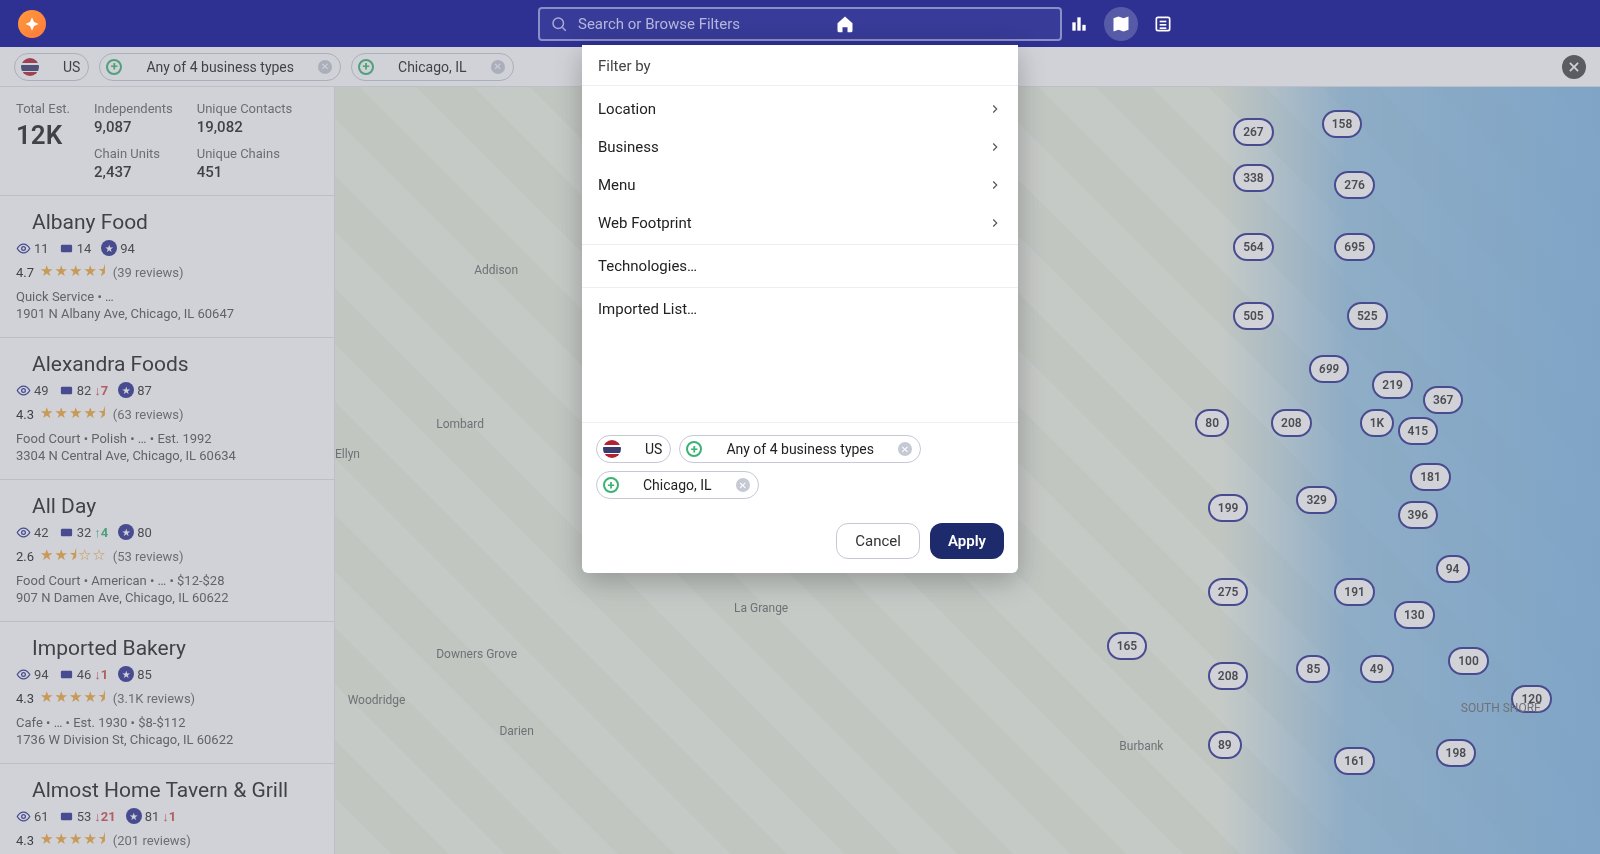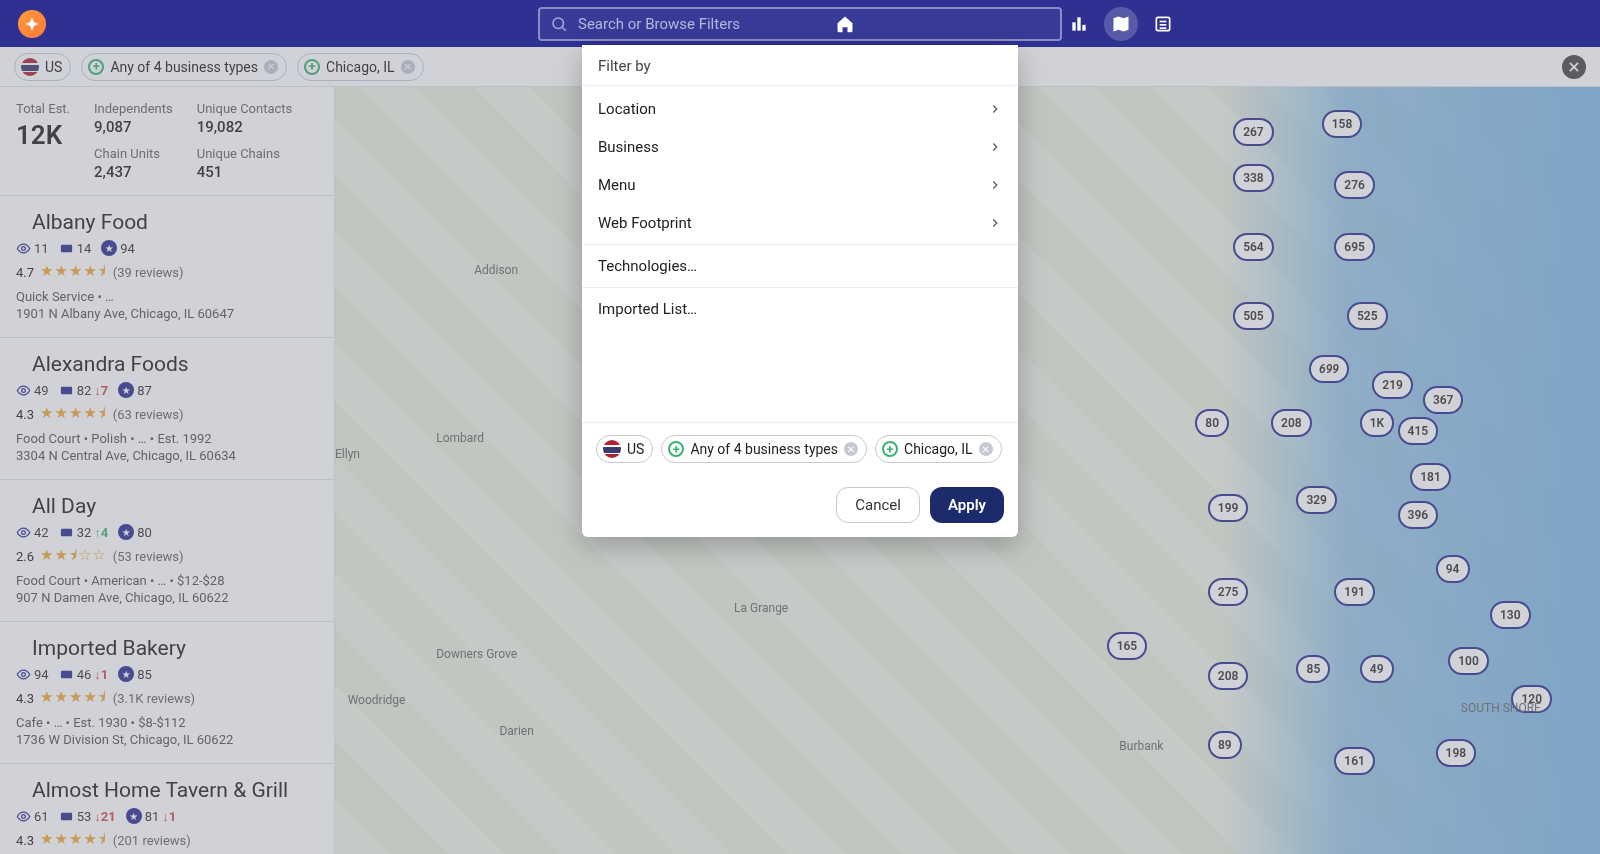--- a/index.html
+++ b/index.html
@@ -21,21 +21,21 @@
 .search-wrap{position:absolute;left:50%;transform:translateX(-50%);width:524px;height:34px;border:2px solid #8b8fc8;border-radius:4px;display:flex;align-items:center;padding:0 10px;background:rgba(255,255,255,.05)}
 .search-wrap svg{flex:none;margin-right:8px;opacity:.7}
 .search-wrap input{flex:1;background:transparent;border:none;outline:none;color:#fff;font-size:15px}
 .search-wrap input::placeholder{color:#b4b7dc}
 .nav-icons{display:flex;align-items:center;gap:8px;margin-left:auto;margin-right:340px}
 .nav-btn{width:34px;height:34px;border-radius:50%;display:flex;align-items:center;justify-content:center;color:#fff;cursor:pointer}
 .nav-btn.active{background:rgba(255,255,255,.2)}
 
 
 .filterbar{height:40px;background:#fff;border-bottom:1px solid #e0e2e9;display:flex;align-items:center;padding:0 14px;gap:10px;position:relative}
-.chip{display:inline-flex;align-items:center;height:28px;border:1px solid var(--chip-border);border-radius:14px;padding:0 8px 0 6px;font-size:14px;gap:6px;background:#fff;cursor:pointer}
+.chip{display:inline-flex;align-items:center;height:28px;border:1px solid var(--chip-border);border-radius:14px;padding:0 8px 0 6px;font-size:14px;gap:24px;background:#fff;cursor:pointer}
 .chip .flag{width:18px;height:18px;border-radius:50%;background:linear-gradient(#b22234 0 30%,#fff 30% 40%,#3c3b6e 40% 70%,#fff 70% 80%,#b22234 80% 100%);flex:none}
 .chip .plus{width:16px;height:16px;border:2px solid #3bb273;border-radius:50%;color:#3bb273;display:flex;align-items:center;justify-content:center;font-size:13px;line-height:1;font-weight:700;flex:none}
 .chip .x{width:14px;height:14px;border-radius:50%;background:#c5c9d4;color:#fff;display:flex;align-items:center;justify-content:center;font-size:10px;flex:none}
 .filterbar .close-all{position:absolute;right:14px;width:24px;height:24px;border-radius:50%;background:#4a4a4a;color:#fff;display:flex;align-items:center;justify-content:center;cursor:pointer}
 
 
 .main{position:relative;display:flex;height:calc(854px - 47px - 40px)}
 .sidebar{width:335px;flex:none;border-right:1px solid #e0e2e9;background:#fff;overflow:hidden;display:flex;flex-direction:column}
 .stats{display:flex;gap:24px;padding:14px 16px;border-bottom:1px solid #e0e2e9;font-size:13px}
 .stat-col{display:flex;flex-direction:column;gap:2px}
@@ -293,32 +293,32 @@
       <div class="bubble" style="left: 936.1px; top: 322.14px;">208</div>
       <div class="bubble" style="left: 1024.65px; top: 322.14px;">1K</div>
       <div class="bubble" style="left: 1062.6px; top: 329.81px;">415</div>
       <div class="bubble" style="left: 1075.25px; top: 375.83px;">181</div>
       <div class="bubble" style="left: 872.85px; top: 406.51px;">199</div>
       <div class="bubble" style="left: 961.4px; top: 398.84px;">329</div>
       <div class="bubble" style="left: 1062.6px; top: 414.18px;">396</div>
       <div class="bubble" style="left: 1100.55px; top: 467.87px;">94</div>
       <div class="bubble" style="left: 872.85px; top: 490.88px;">275</div>
       <div class="bubble" style="left: 999.35px; top: 490.88px;">191</div>
-      <div class="bubble" style="left: 1155px; top: 513.89px;">130</div>
+      <div class="bubble" style="left: 1059px; top: 513.89px;">130</div>
       <div class="bubble" style="left: 771.65px; top: 544.57px;">165</div>
       <div class="bubble" style="left: 1113.2px; top: 559.91px;">100</div>
       <div class="bubble" style="left: 872.85px; top: 575.25px;">208</div>
       <div class="bubble" style="left: 961.4px; top: 567.58px;">85</div>
       <div class="bubble" style="left: 1024.65px; top: 567.58px;">49</div>
       <div class="bubble" style="left: 1176.45px; top: 598.26px;">120</div>
       <div class="bubble" style="left: 872.85px; top: 644.28px;">89</div>
       <div class="bubble" style="left: 999.35px; top: 659.62px;">161</div>
       <div class="bubble" style="left: 1100.55px; top: 651.95px;">198</div>
       <div class="place" style="left: 139.15px; top: 176.41px;">Addison</div>
-      <div class="place" style="left: 101.2px; top: 344px;">Lombard</div>
+      <div class="place" style="left: 101.2px; top: 330px;">Lombard</div>
       <div class="place" style="left: 265.65px; top: 268.45px;">Elmhurst</div>
       <div class="place" style="left: 101.2px; top: 559.91px;">Downers Grove</div>
       <div class="place" style="left: 12.65px; top: 605.93px;">Woodridge</div>
       <div class="place" style="left: 164.45px; top: 636.61px;">Darien</div>
       <div class="place" style="left: 364px; top: 513.89px; margin-left: 35px;">La Grange</div>
       <div class="place" style="left: 784.3px; top: 651.95px;">Burbank</div>
       <div class="place" style="left: 0px; top: 360.49px;">Ellyn</div>
       <div class="place" style="left: 1125.85px; top: 613.6px;">SOUTH SHORE</div>
     </div>
 </div>

